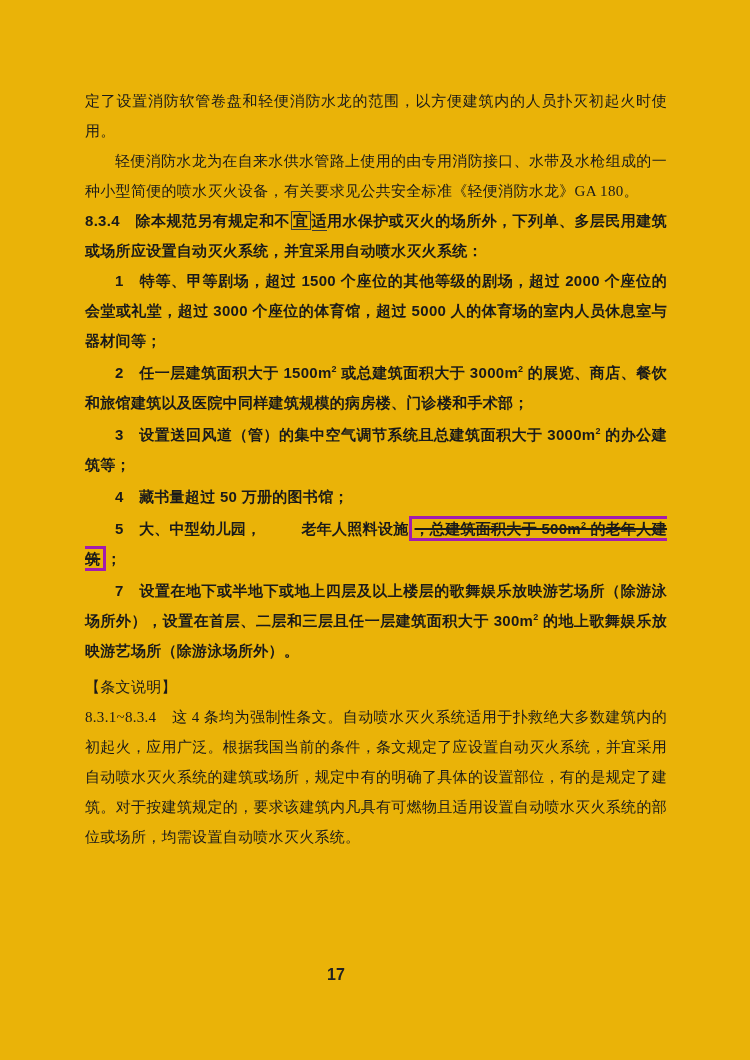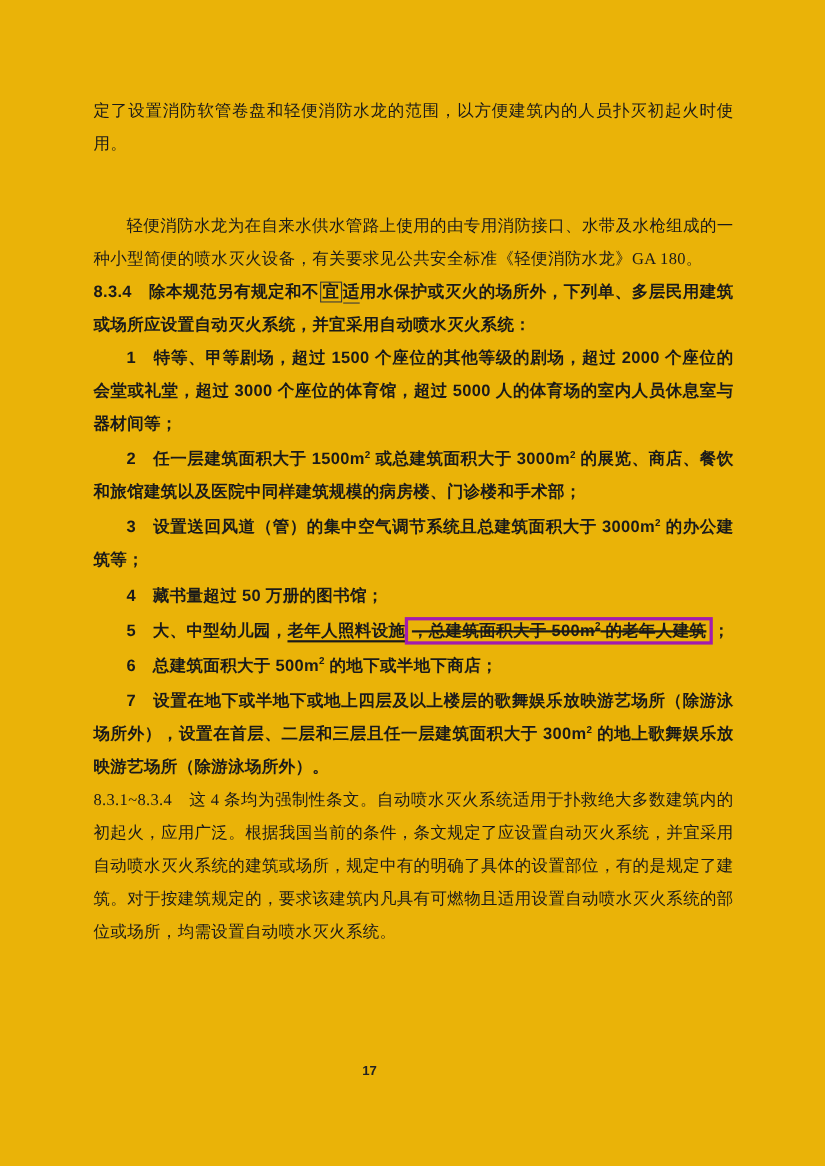--- a/index.html
+++ b/index.html
@@ -20,38 +20,38 @@
   }
   .para {
     margin: 0;
     font-size: 15px;
     line-height: 30px;
     text-align: justify;
     letter-spacing: 0.3px;
   }
   .p-serif { font-family: "Liberation Serif", "DejaVu Serif", serif; font-weight: normal; }
   .p-bold  { font-family: "Liberation Sans", "DejaVu Sans", sans-serif; font-weight: bold; }
-  .indent  { text-indent: 2em; margin-top: 45px; }
+  .indent  { text-indent: 2em; }
   .blk2 { margin-top: 2px; }
   .blk4 { margin-top: 0; }
   .blk6 { margin-top: 6px; }
   
   .boxed-char {
     border: 1.5px solid #3a3a3a;
     padding: 0 1px;
     margin: 0 1px;
   }
   .ul-char {
     border-bottom: 1.5px solid #3a3a3a;
     padding-bottom: 1px;
   }
   .ins-text {
-    text-decoration: underline;
     text-underline-offset: 4px;
     text-decoration-thickness: 1.5px;
+    margin-left: 40px;
   }
   .del-text {
     border: 3px solid #a21caf;
     padding: 1px 3px;
     text-decoration: line-through;
     text-decoration-thickness: 1.5px;
   }
   .sup {
     font-size: 9px;
     vertical-align: super;
@@ -59,21 +59,21 @@
     letter-spacing: 0;
   }
   .page-number {
     position: absolute;
     top: 966px;
     left: 0;
     width: 672px;
     text-align: center;
     font-family: "Liberation Sans", "DejaVu Sans", sans-serif;
     font-weight: bold;
-    font-size: 12px;
+    font-size: 16px;
     color: #222222;
   }
 </style>
 </head>
 <body>
 
 <div class="page">
   <div class="content">
 
     <p class="para p-serif"><span>定了设置消防软管卷盘和轻便消防水龙的范围，以方便建筑内的人员扑灭初起火时使用。</span></p>
@@ -85,24 +85,24 @@
     <p class="para p-bold indent blk4"><span>1　特等、甲等剧场，超过 1500 个座位的其他等级的剧场，超过 2000 个座位的会堂或礼堂，超过 3000 个座位的体育馆，超过 5000 人的体育场的室内人员休息室与器材间等；</span></p>
 
     <p class="para p-bold indent blk2"><span>2　任一层建筑面积大于 1500m</span><span class="sup">2</span><span> 或总建筑面积大于 3000m</span><span class="sup">2</span><span> 的展览、商店、餐饮和旅馆建筑以及医院中同样建筑规模的病房楼、门诊楼和手术部；</span></p>
 
     <p class="para p-bold indent blk2"><span>3　设置送回风道（管）的集中空气调节系统且总建筑面积大于 3000m</span><span class="sup">2</span><span> 的办公建筑等；</span></p>
 
     <p class="para p-bold indent blk2"><span>4　藏书量超过 50 万册的图书馆；</span></p>
 
     <p class="para p-bold indent blk2"><span>5　大、中型幼儿园，</span><span class="ins-text">老年人照料设施</span><span class="del-text"><span>，总建筑面积大于 500m</span><span class="sup">2</span><span> 的老年人建筑</span></span><span>；</span></p>
 
-    <p class="para p-bold indent blk2"><span>6　总建筑面积大于 500m</span><span class="sup">2</span><span> 的地下或半地下商店；</span></p>
 
     <p class="para p-bold indent blk2"><span>7　设置在地下或半地下或地上四层及以上楼层的歌舞娱乐放映游艺场所（除游泳场所外），设置在首层、二层和三层且任一层建筑面积大于 300m</span><span class="sup">2</span><span> 的地上歌舞娱乐放映游艺场所（除游泳场所外）。</span></p>
 
+    <p class="para p-serif blk6"><span>【条文说明】</span></p>
 
     <p class="para p-serif blk4"><span>8.3.1~8.3.4　这 4 条均为强制性条文。自动喷水灭火系统适用于扑救绝大多数建筑内的初起火，应用广泛。根据我国当前的条件，条文规定了应设置自动灭火系统，并宜采用自动喷水灭火系统的建筑或场所，规定中有的明确了具体的设置部位，有的是规定了建筑。对于按建筑规定的，要求该建筑内凡具有可燃物且适用设置自动喷水灭火系统的部位或场所，均需设置自动喷水灭火系统。</span></p>
 
 
   </div>
 
   <div class="page-number">17</div>
 </div>
 
 </body></html>

